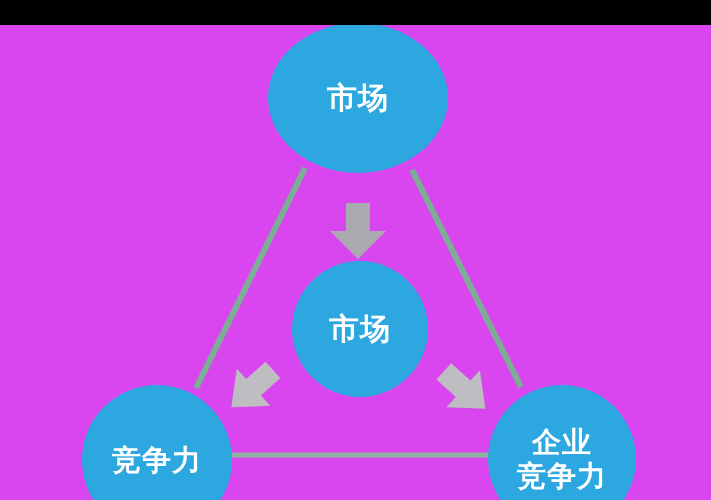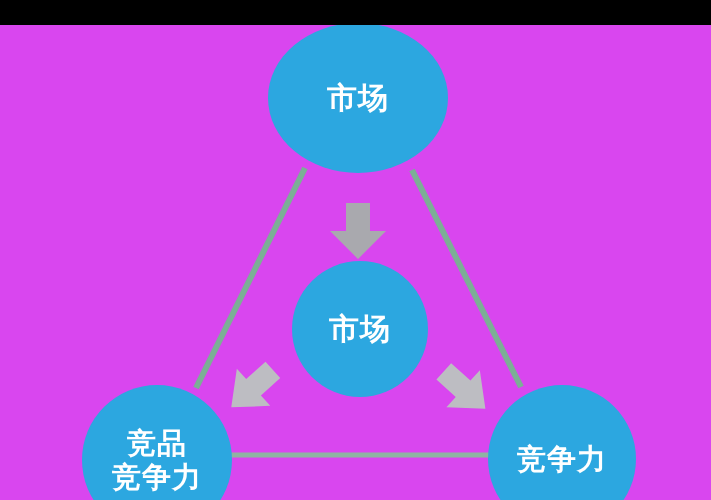--- a/index.html
+++ b/index.html
@@ -107,21 +107,21 @@
 
   <div class="node" id="node-top">
     <span class="line1">市场</span>
   </div>
 
   <div class="node" id="node-center">
     <span class="line1">市场</span>
   </div>
 
   <div class="node" id="node-bottom-left">
-    <span class="line1">竞品</span>
     <span class="line2">竞争力</span>
   </div>
 
   <div class="node" id="node-bottom-right">
+    <span class="line1">企业</span>
     <span class="line2">竞争力</span>
   </div>
 
 </div>
 
 </body></html>

